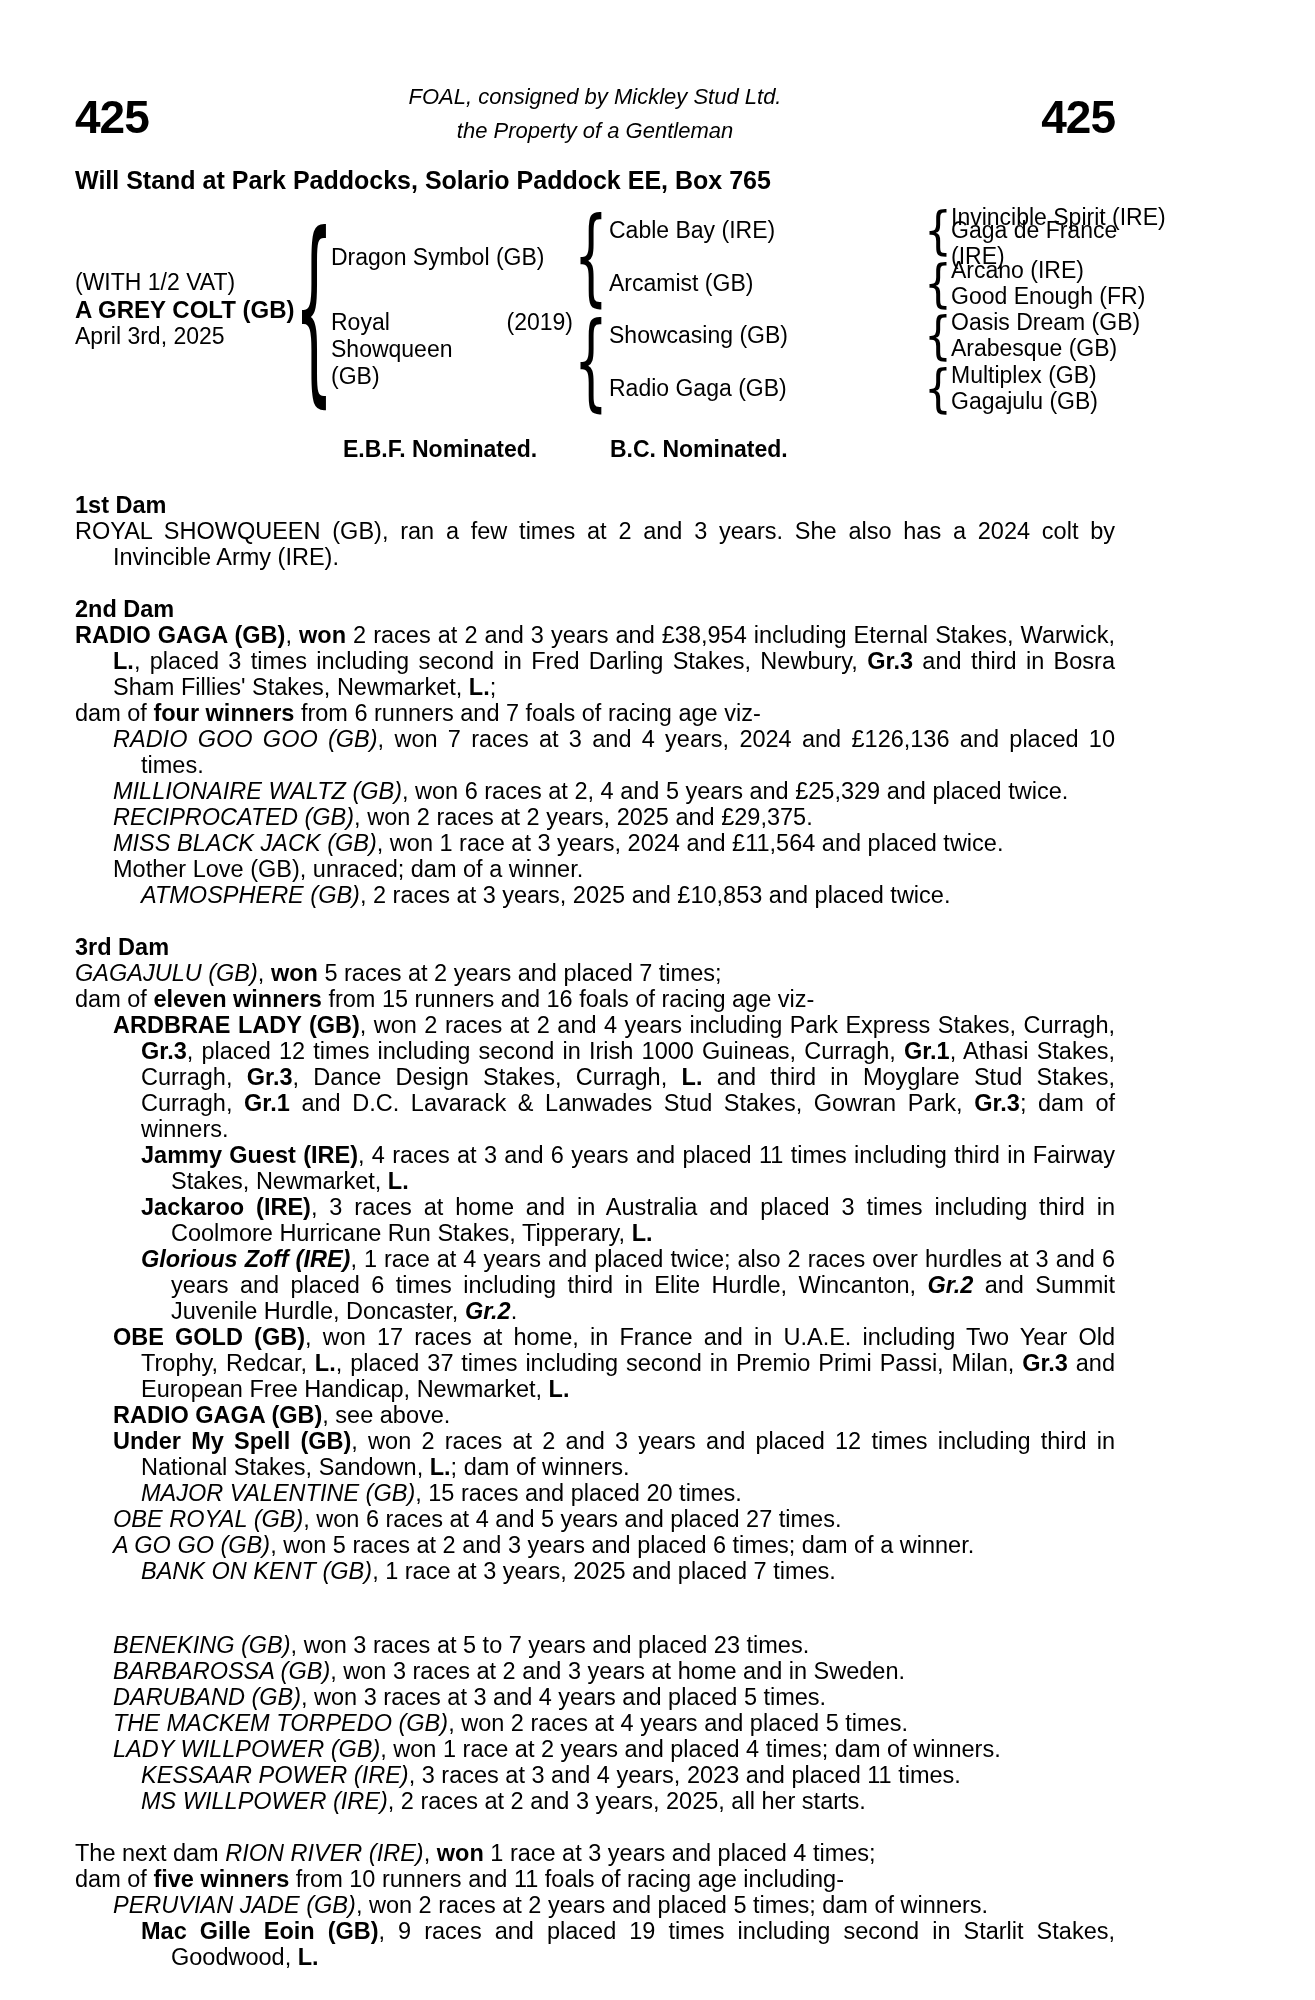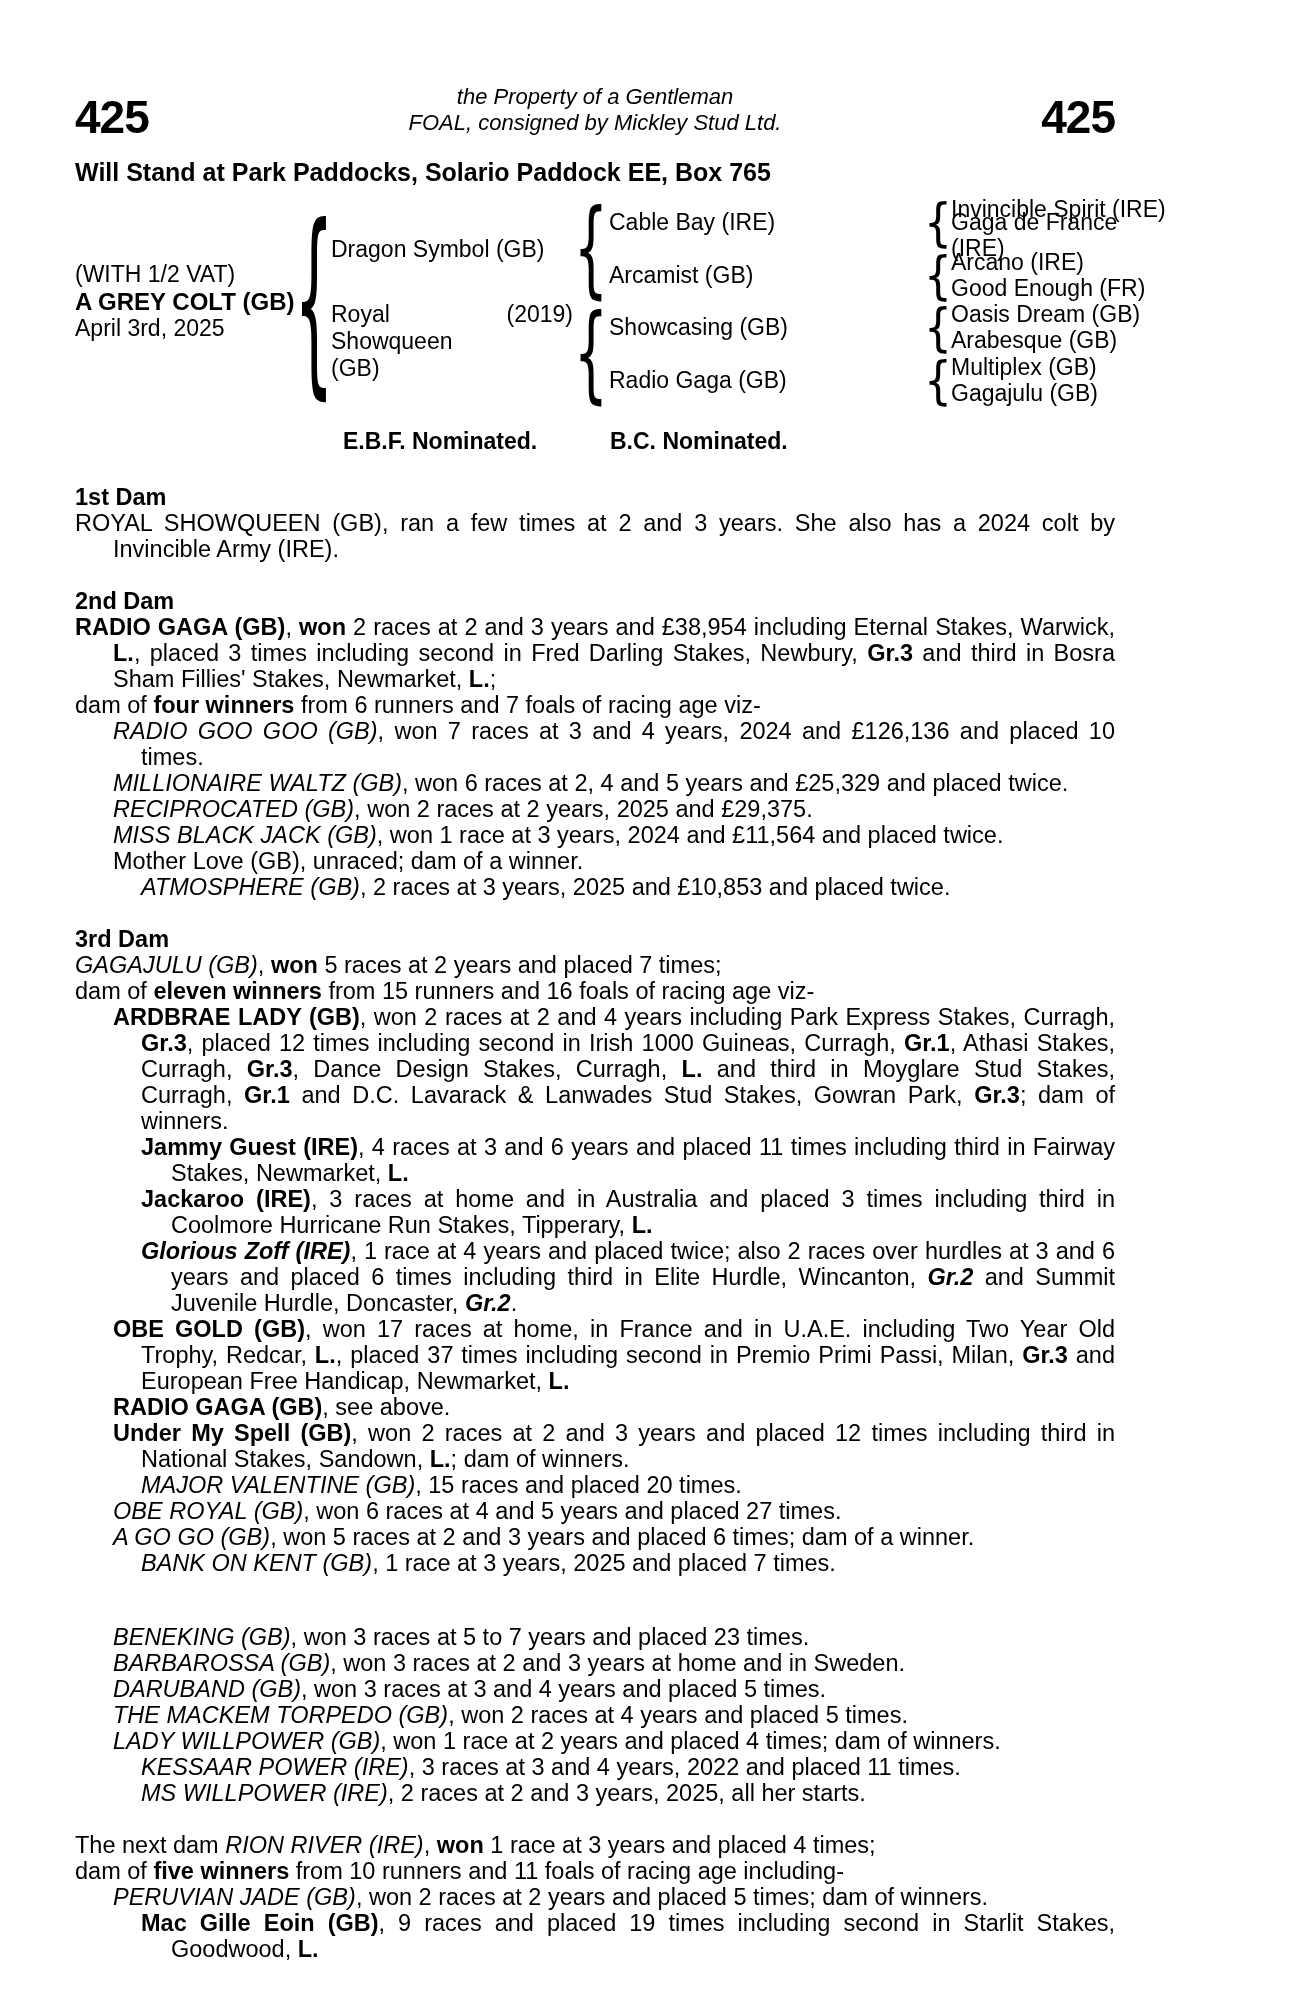--- a/index.html
+++ b/index.html
@@ -43,22 +43,22 @@
   .sb{font-weight:700;}
   .si{font-style:italic;}
 </style>
 </head>
 <body>
 
 <div class="page">
   <div class="content">
 
     <div class="hdr">
+      <div class="h-title">FOAL, consigned by Mickley Stud Ltd.</div>
       <div class="h-title h-title2">the Property of a Gentleman</div>
-      <div class="h-title">FOAL, consigned by Mickley Stud Ltd.</div>
       <div class="lot lot-left">425</div>
       <div class="lot lot-right">425</div>
     </div>
 
     <div class="stand">Will Stand at Park Paddocks, Solario Paddock EE, Box 765</div>
 
     <div class="ped">
       <div class="ped-sub" style="grid-area:1/1/9/2">
         <div>(WITH 1/2 VAT)</div>
         <div class="subj-name">A GREY COLT (GB)</div>
@@ -142,21 +142,21 @@
           <p class="para" style="padding-left: 66px; text-indent: -28px;"><span class="sb ">Under My Spell (GB)</span><span>, won 2 races at 2 and 3 years and placed 12 times including third in National Stakes, Sandown, </span><span class="sb ">L.</span><span>; dam of winners.</span></p>
           <p class="para" style="padding-left: 96px; text-indent: -30px;"><span class="si">MAJOR VALENTINE (GB)</span><span>, 15 races and placed 20 times.</span></p>
           <p class="para" style="padding-left: 66px; text-indent: -28px;"><span class="si">OBE ROYAL (GB)</span><span>, won 6 races at 4 and 5 years and placed 27 times.</span></p>
           <p class="para" style="padding-left: 66px; text-indent: -28px;"><span class="si">A GO GO (GB)</span><span>, won 5 races at 2 and 3 years and placed 6 times; dam of a winner.</span></p>
           <p class="para" style="padding-left: 96px; text-indent: -30px;"><span class="si">BANK ON KENT (GB)</span><span>, 1 race at 3 years, 2025 and placed 7 times.</span></p>
           <p class="para" style="padding-left: 66px; text-indent: -28px; margin-top: 48px;"><span class="si">BENEKING (GB)</span><span>, won 3 races at 5 to 7 years and placed 23 times.</span></p>
           <p class="para" style="padding-left: 66px; text-indent: -28px;"><span class="si">BARBAROSSA (GB)</span><span>, won 3 races at 2 and 3 years at home and in Sweden.</span></p>
           <p class="para" style="padding-left: 66px; text-indent: -28px;"><span class="si">DARUBAND (GB)</span><span>, won 3 races at 3 and 4 years and placed 5 times.</span></p>
           <p class="para" style="padding-left: 66px; text-indent: -28px;"><span class="si">THE MACKEM TORPEDO (GB)</span><span>, won 2 races at 4 years and placed 5 times.</span></p>
           <p class="para" style="padding-left: 66px; text-indent: -28px;"><span class="si">LADY WILLPOWER (GB)</span><span>, won 1 race at 2 years and placed 4 times; dam of winners.</span></p>
-          <p class="para" style="padding-left: 96px; text-indent: -30px;"><span class="si">KESSAAR POWER (IRE)</span><span>, 3 races at 3 and 4 years, 2022 and placed 11 times.</span></p>
+          <p class="para" style="padding-left: 96px; text-indent: -30px;"><span class="si">KESSAAR POWER (IRE)</span><span>, 3 races at 3 and 4 years, 2023 and placed 11 times.</span></p>
           <p class="para" style="padding-left: 96px; text-indent: -30px;"><span class="si">MS WILLPOWER (IRE)</span><span>, 2 races at 2 and 3 years, 2025, all her starts.</span></p>
         </section>
         <section class="dam-section">
           <p class="para" style="padding-left: 38px; text-indent: -38px;"><span>The next dam </span><span class="si">RION RIVER (IRE)</span><span>, </span><span class="sb ">won</span><span> 1 race at 3 years and placed 4 times;</span></p>
           <p class="para" style="padding-left: 38px; text-indent: -38px;"><span>dam of </span><span class="sb ">five winners</span><span> from 10 runners and 11 foals of racing age including-</span></p>
           <p class="para" style="padding-left: 66px; text-indent: -28px;"><span class="si">PERUVIAN JADE (GB)</span><span>, won 2 races at 2 years and placed 5 times; dam of winners.</span></p>
           <p class="para" style="padding-left: 96px; text-indent: -30px;"><span class="sb ">Mac Gille Eoin (GB)</span><span>, 9 races and placed 19 times including second in Starlit Stakes, Goodwood, </span><span class="sb ">L.</span></p>
         </section>
       </div>
 

